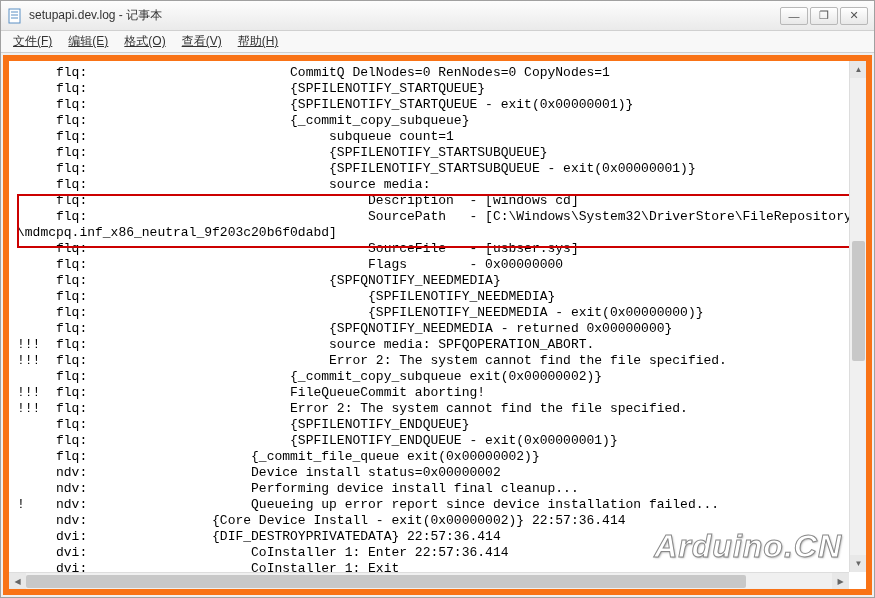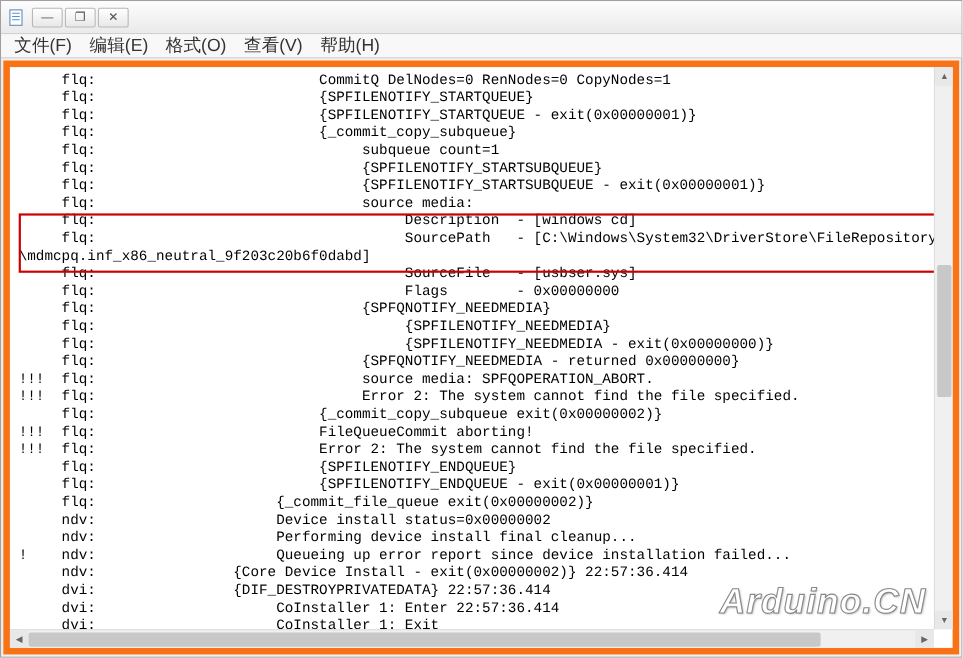--- a/index.html
+++ b/index.html
@@ -58,22 +58,23 @@
       color: #555;
       cursor: default;
     }
     .menubar {
       height: 22px;
       background: #f8f8f8;
       border-bottom: 1px solid #d0d0d0;
       display: flex;
       align-items: center;
       padding: 0 4px;
-      font-size: 16px;
+      font-size: 12px;
       color: #333;
+      text-decoration: underline;
     }
     .menu-item {
       padding: 2px 8px;
       cursor: default;
     }
     .content-area {
       flex: 1;
       background: #fff;
       padding: 4px 2px 4px 8px;
       overflow: hidden;
@@ -165,20 +166,21 @@
 
   <div class="titlebar">
     <span class="titlebar-icon">
       <svg class="notepad-svg" width="16" height="16" viewBox="0 0 16 16">
         <rect x="2" y="1" width="11" height="14" fill="#fff" stroke="#5a8fc4" stroke-width="1"></rect>
         <line x1="4" y1="4" x2="11" y2="4" stroke="#5a8fc4" stroke-width="1"></line>
         <line x1="4" y1="7" x2="11" y2="7" stroke="#5a8fc4" stroke-width="1"></line>
         <line x1="4" y1="10" x2="11" y2="10" stroke="#5a8fc4" stroke-width="1"></line>
       </svg>
     </span>
+    <span class="titlebar-title">setupapi.dev.log - 记事本</span>
     <div class="window-controls">
       <div class="win-btn">—</div>
       <div class="win-btn">❐</div>
       <div class="win-btn">✕</div>
     </div>
   </div>
 
   <div class="menubar">
     <div class="menu-item">文件(F)</div>
     <div class="menu-item">编辑(E)</div>

